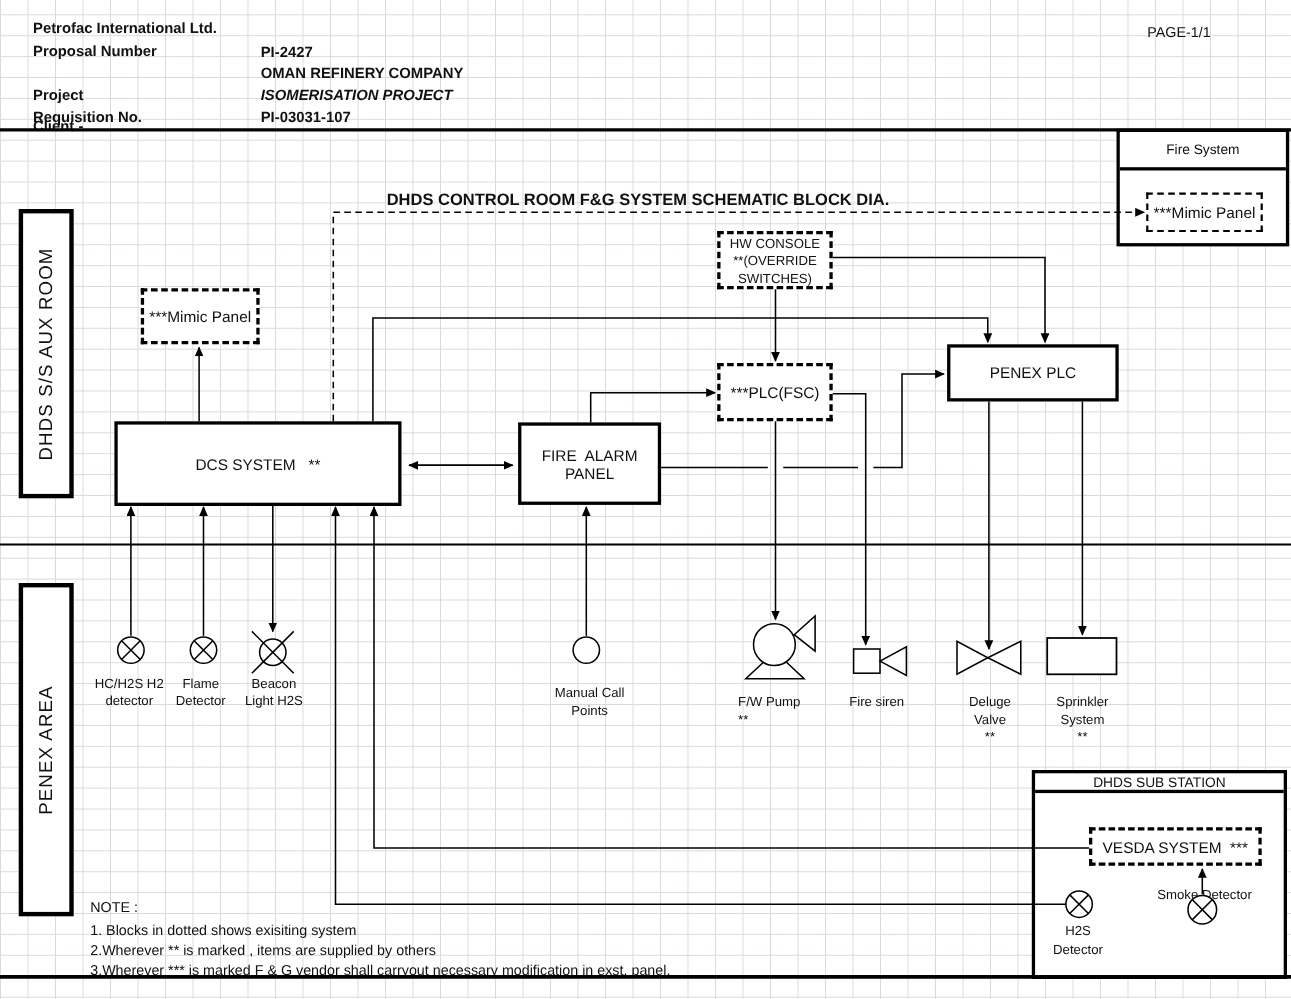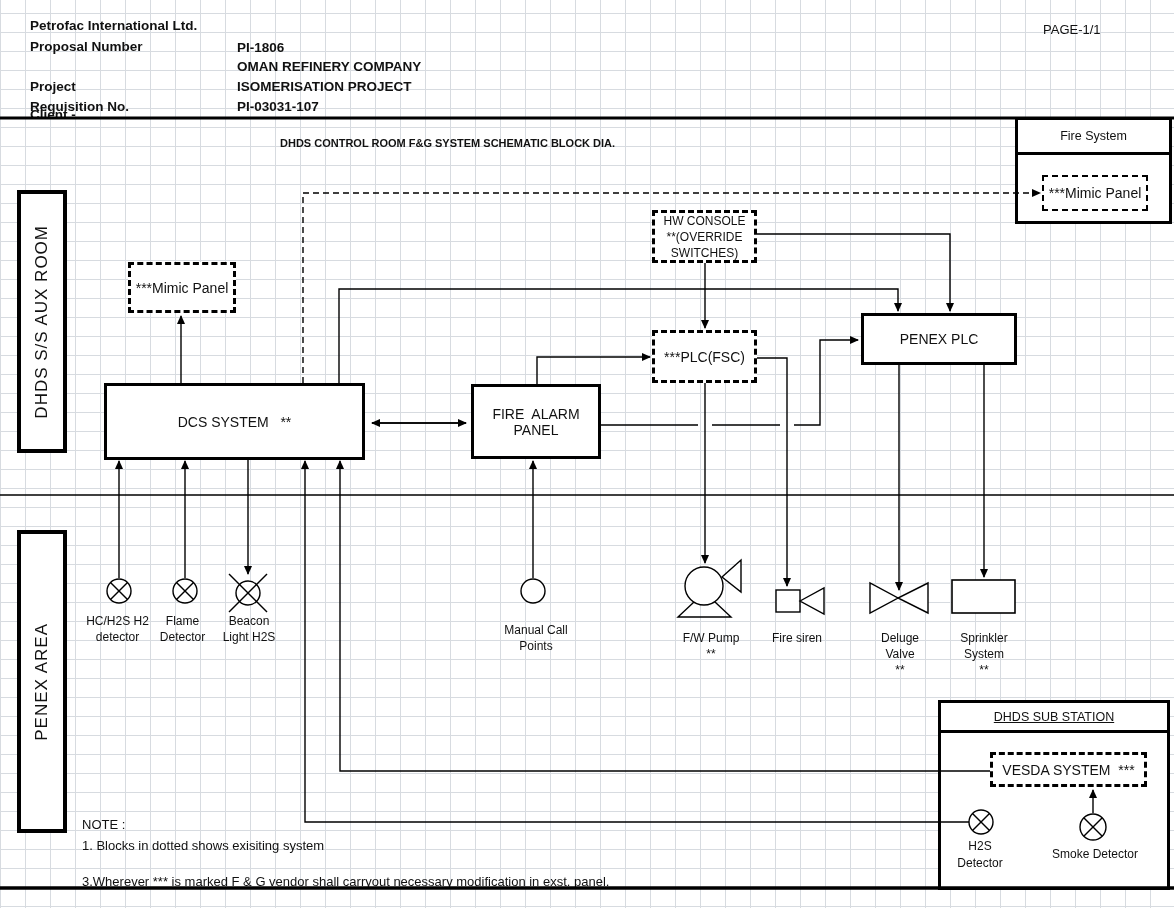--- a/index.html
+++ b/index.html
@@ -19,34 +19,34 @@
   .dashedbox{border:3px dashed #000;}
   .container{position:absolute;background:#fff;border:3px solid #000;box-sizing:border-box;}
   .container .head{border-bottom:3px solid #000;display:flex;align-items:center;justify-content:center;
        font-size:12.5px;box-sizing:border-box;white-space:pre-wrap;}
   .vbox{position:absolute;background:#fff;border:4px solid #000;box-sizing:border-box;
        display:flex;align-items:center;justify-content:center;}
   .vbox span{writing-mode:vertical-rl;transform:rotate(180deg);font-size:17px;letter-spacing:1px;white-space:pre;}
   .devlabel{position:absolute;font-size:12px;line-height:16px;text-align:center;white-space:pre-wrap;}
   .note{position:absolute;font-size:13px;white-space:pre;}
   #wires{position:absolute;left:0;top:0;width:1174px;height:908px;pointer-events:none;}
-  .title{position:absolute;font-weight:bold;font-size:11px;white-space:pre;}
+  .title{position:absolute;font-weight:bold;font-size:15px;text-align:center;white-space:pre;margin-top:36px;}
 </style>
 </head>
 <body>
 
 <div id="canvas">
 
   <div class="abs hdr" style="left:30px;top:18px;">Petrofac International Ltd.</div>
   <div class="abs hdr" style="left:30px;top:39px;">Proposal Number</div>
-  <div class="abs hdr" style="left:237px;top:40px;">PI-1806</div>
+  <div class="abs hdr" style="left:237px;top:40px;">PI-2427</div>
   <div class="abs hdr" style="left:30px;top:59px;margin-top:48px;">Client -</div>
   <div class="abs hdr" style="left:237px;top:59px;">OMAN REFINERY COMPANY</div>
   <div class="abs hdr" style="left:30px;top:79px;">Project</div>
-  <div class="abs hdr" style="left:237px;top:79px;">ISOMERISATION PROJECT</div>
+  <div class="abs hdr" style="left:237px;top:79px;font-style:italic;">ISOMERISATION PROJECT</div>
   <div class="abs hdr" style="left:30px;top:99px;">Requisition No.</div>
   <div class="abs hdr" style="left:237px;top:99px;">PI-03031-107</div>
   <div class="abs" style="left:1043px;top:22px;font-size:13px;">PAGE-1/1</div>
 
   <div class="title" style="left:280px;top:137px;width:600px;">DHDS CONTROL ROOM F&amp;G SYSTEM SCHEMATIC BLOCK DIA.</div>
 
   <div class="vbox" style="left:17px;top:190px;width:50px;height:263px;">
     <span>DHDS S/S AUX ROOM</span>
   </div>
   <div class="vbox" style="left:17px;top:530px;width:50px;height:303px;">
@@ -62,47 +62,48 @@
 PANEL</div>
   <div class="box dashedbox" style="left:652px;top:330px;width:105px;height:53px;">***PLC(FSC)</div>
   <div class="box" style="left:861px;top:313px;width:156px;height:52px;">PENEX PLC</div>
 
   <div class="container" style="left:1015px;top:117px;width:157px;height:107px;">
     <div class="head" style="height:35px;">Fire System</div>
     <div class="box dashedbox" style="left:24px;top:55px;width:106px;height:36px;border-width:2px;">***Mimic Panel</div>
   </div>
 
   <div class="container" style="left:938px;top:700px;width:232px;height:190px;">
-    <div class="head" style="height:30px;text-decoration:underline;">DHDS SUB STATION</div>
+    <div class="head" style="height:18px;">DHDS SUB STATION</div>
     <div class="box dashedbox" style="left:49px;top:49px;width:157px;height:35px;">VESDA SYSTEM  ***</div>
   </div>
 
   <div class="devlabel" style="left:70px;top:613px;width:95px;">HC/H2S H2
 detector</div>
   <div class="devlabel" style="left:145px;top:613px;width:75px;">Flame
 Detector</div>
   <div class="devlabel" style="left:208px;top:613px;width:82px;">Beacon
 Light H2S</div>
   <div class="devlabel" style="left:496px;top:622px;width:80px;">Manual Call
 Points</div>
-  <div class="devlabel" style="left:671px;top:630px;width:80px;text-align:center;">F/W Pump
+  <div class="devlabel" style="left:671px;top:630px;width:80px;text-align:left;">F/W Pump
 **</div>
   <div class="devlabel" style="left:757px;top:630px;width:80px;">Fire siren</div>
   <div class="devlabel" style="left:860px;top:630px;width:80px;">Deluge
 Valve
 **</div>
   <div class="devlabel" style="left:944px;top:630px;width:80px;">Sprinkler
 System
 **</div>
   <div class="devlabel" style="left:940px;top:838px;width:80px;line-height:17px;">H2S
 Detector</div>
-  <div class="devlabel" style="left:1038px;top:846px;width:114px;">Smoke Detector</div>
+  <div class="devlabel" style="left:1038px;top:805px;width:114px;">Smoke Detector</div>
 
   <div class="note" style="left:82px;top:817px;">NOTE :</div>
   <div class="note" style="left:82px;top:838px;">1. Blocks in dotted shows exisiting system</div>
+  <div class="note" style="left:82px;top:856px;">2.Wherever ** is marked , items are supplied by others</div>
   <div class="note" style="left:82px;top:874px;">3.Wherever *** is marked F &amp; G vendor shall carryout necessary modification in exst. panel.</div>
 
   <svg id="wires" viewBox="0 0 1174 908">
     <defs>
       <marker id="arr" markerWidth="10" markerHeight="10" refX="8" refY="4" orient="auto" markerUnits="userSpaceOnUse">
         <path d="M0,0 L9,4 L0,8 Z" fill="#000"></path>
       </marker>
     </defs>
 
     <line x1="0" y1="118" x2="1174" y2="118" stroke="#000" stroke-width="3"></line>

